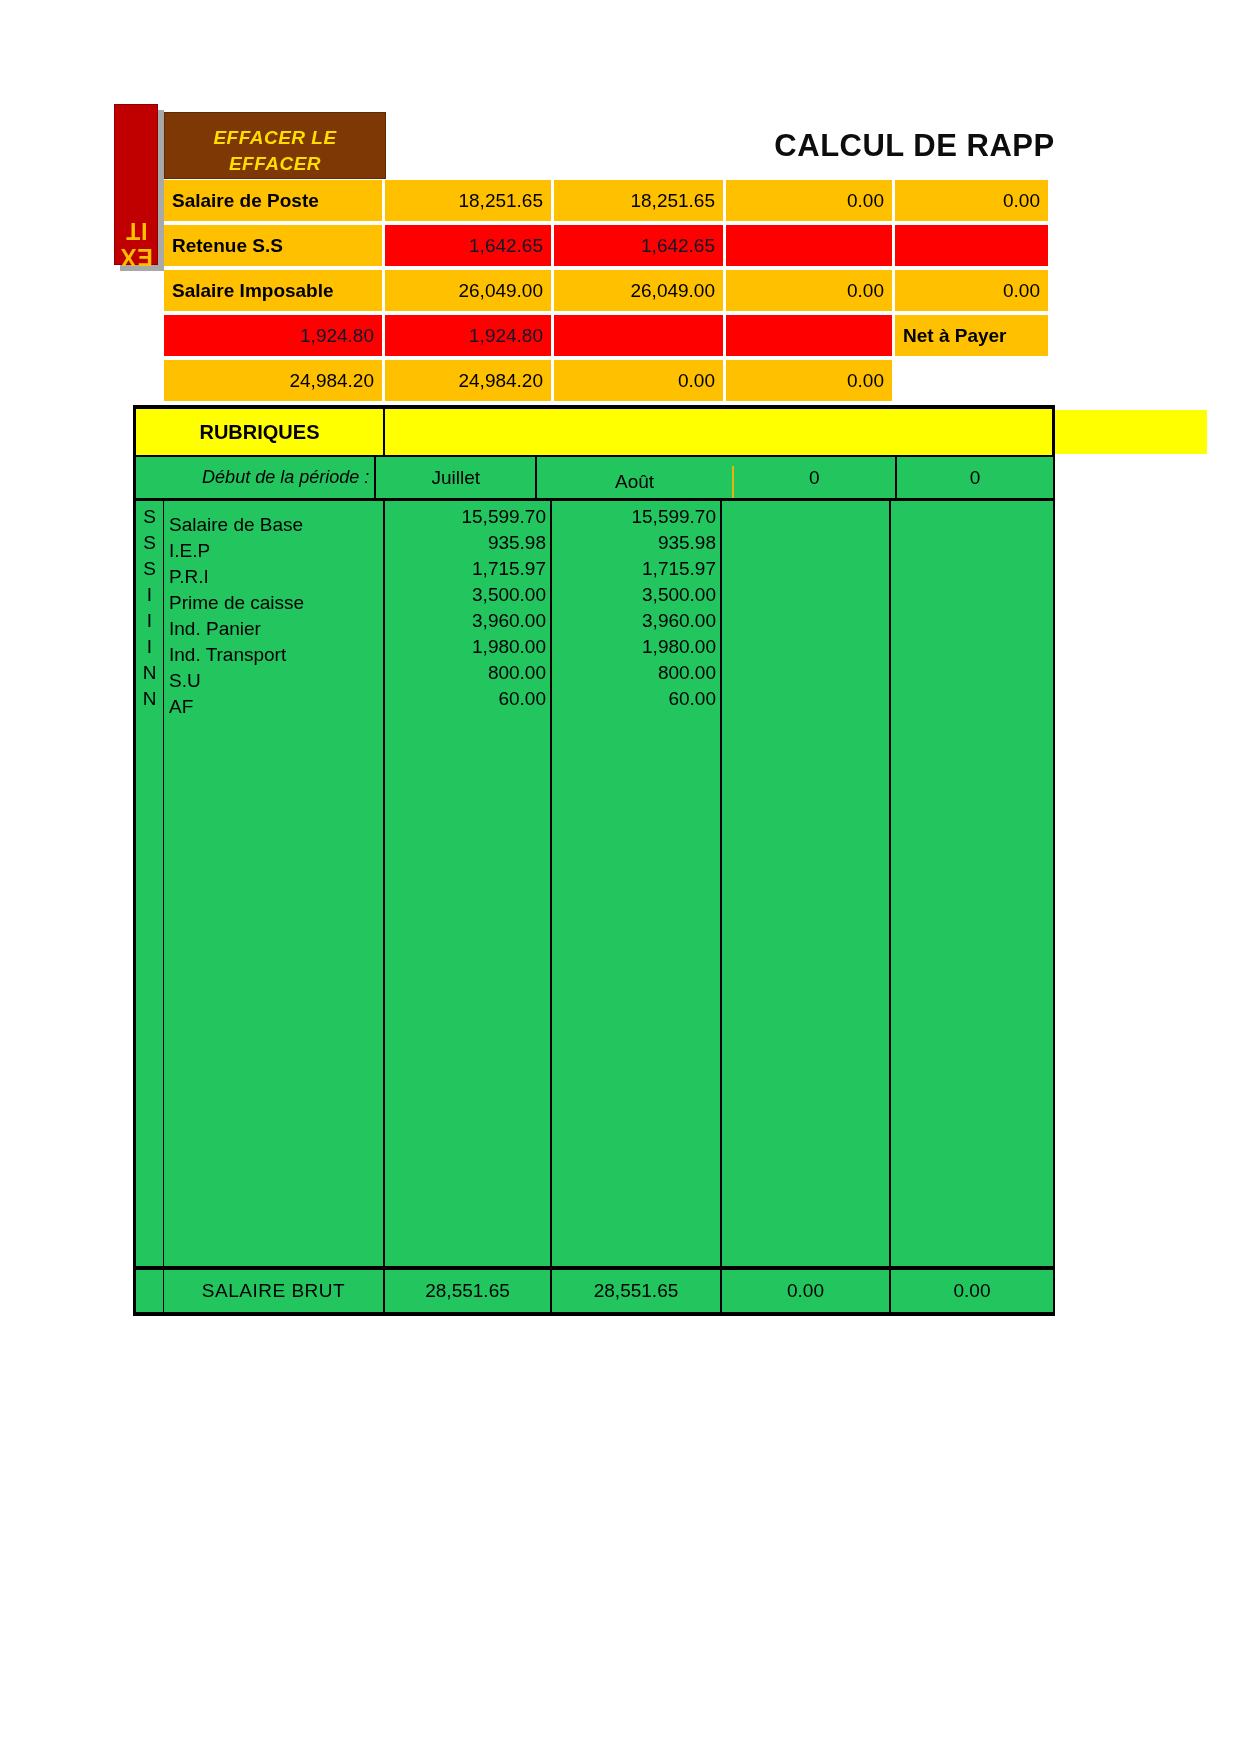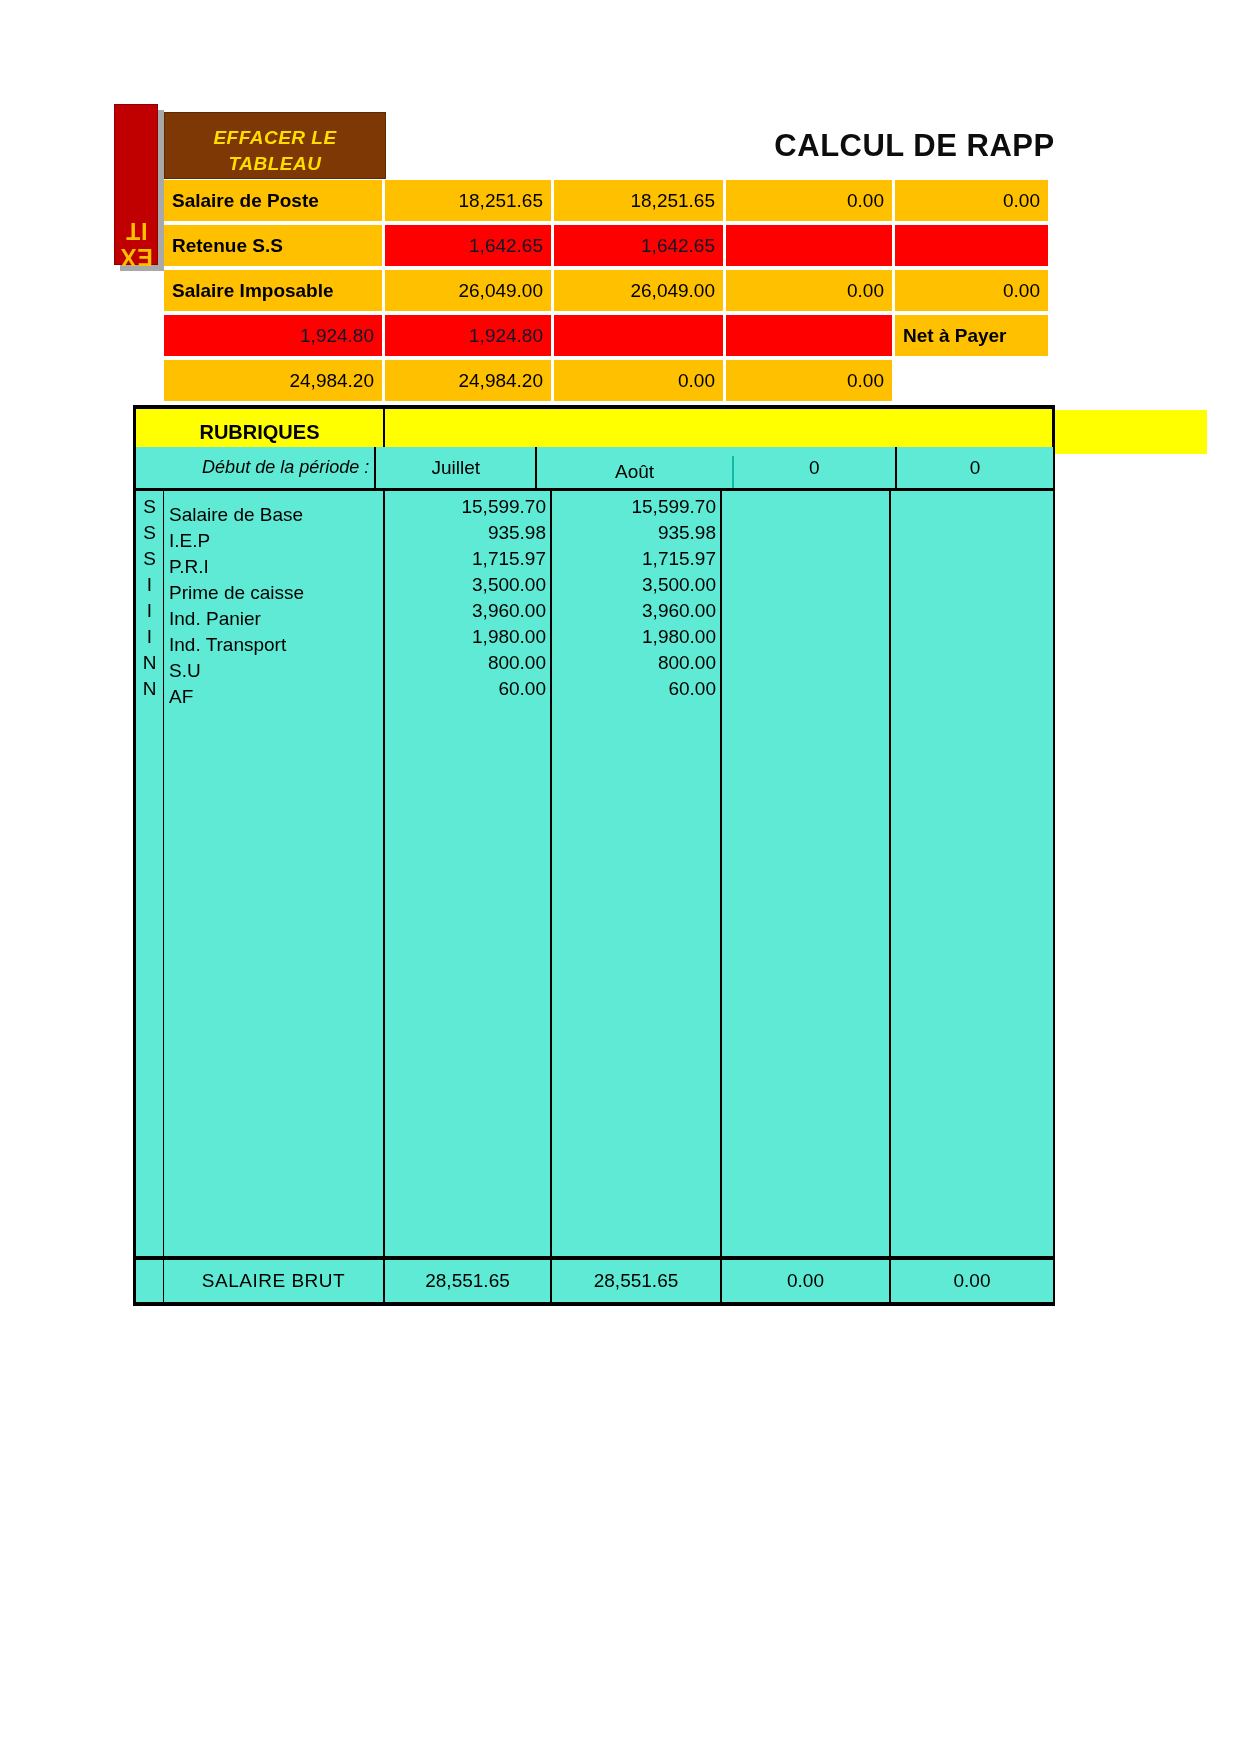--- a/index.html
+++ b/index.html
@@ -65,33 +65,33 @@
     display:flex; align-items:center; justify-content:center;
     font-weight:bold; font-size:20px;
   }
   .band-ext {
     position:absolute; left:1055px; top:410px; width:152px; height:44px;
     background:#FFFF00;
   }
 
   
   .dtable {
-    position:absolute; left:133px; top:447px; width:922px;
+    position:absolute; left:133px; top:457px; width:922px;
     border-left:3px solid #000; border-right:2px solid #000;
-    font-size:19px; background:#5eead4;
+    font-size:19px; background:#22c55e;
   }
   .dhead { display:flex; height:44px; border-bottom:3px solid #000; }
   .dhead > div { display:flex; align-items:center; justify-content:center; }
   .dh-label {
     width:249px; border-right:2px solid #000;
     font-style:italic; font-size:18px;
     justify-content:flex-end !important; padding-right:5px;
   }
   .dh-j  { width:167px; border-right:2px solid #000; }
-  .dh-a  { width:204px; border-right:2px solid #14b8a6;margin-top:9px; }
+  .dh-a  { width:204px; border-right:2px solid #eab308;margin-top:9px; }
   .dh-c3 { width:169px; border-right:2px solid #000; }
   .dh-c4 { width:162px; }
 
   .dbody { display:flex; height:765px; }
   .col-codes  { width:28px;  border-right:1px solid #000; padding-top:3px; }
   .col-labels { width:221px; border-right:2px solid #000; padding-top:11px; }
   .col-j      { width:167px; border-right:2px solid #000; padding-top:3px; }
   .col-a      { width:170px; border-right:2px solid #000; padding-top:3px; }
   .col-c3     { width:169px; border-right:2px solid #000; }
   .col-c4     { width:162px; }
@@ -119,21 +119,21 @@
 
   <div class="exit-btn">
     <div class="exit-txt">
       <span>EX</span><br>
       <span>IT</span>
     </div>
   </div>
 
   <div class="clear-btn">
     <span>EFFACER LE</span>
-    <span>TABLEAU</span>
+    <span>EFFACER</span>
   </div>
 
   <div class="title">CALCUL DE RAPP</div>
 
   <div class="summary">
 
     <div class="scell gold slab">Salaire de Poste</div>
     <div class="scell gold sval">18,251.65</div>
     <div class="scell gold sval">18,251.65</div>
     <div class="scell gold sval">0.00</div>

